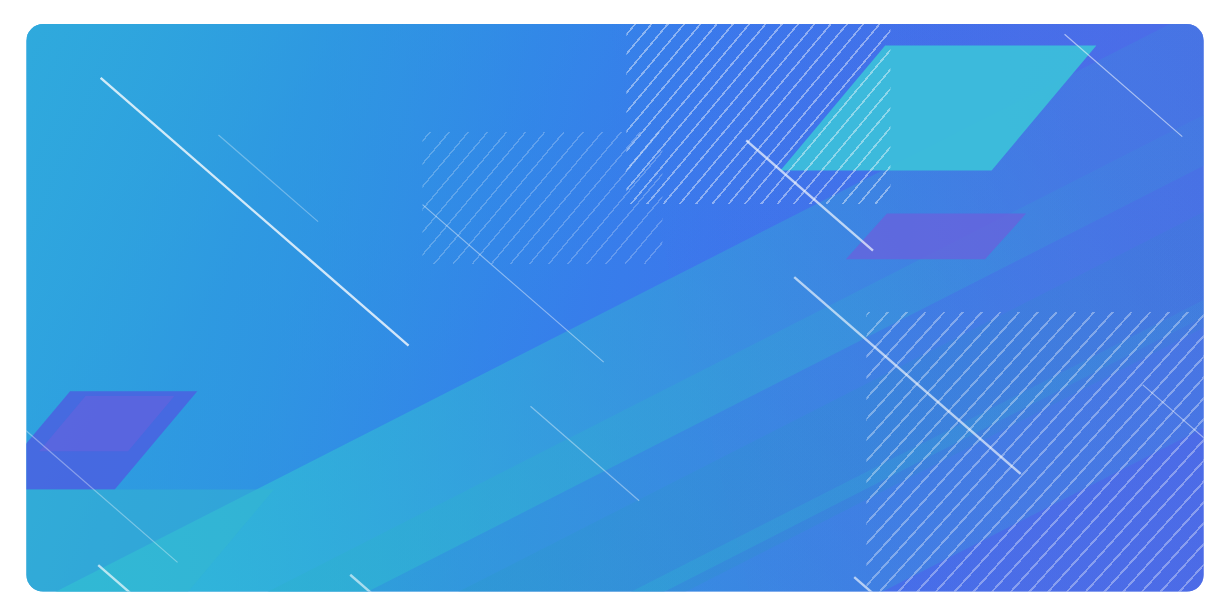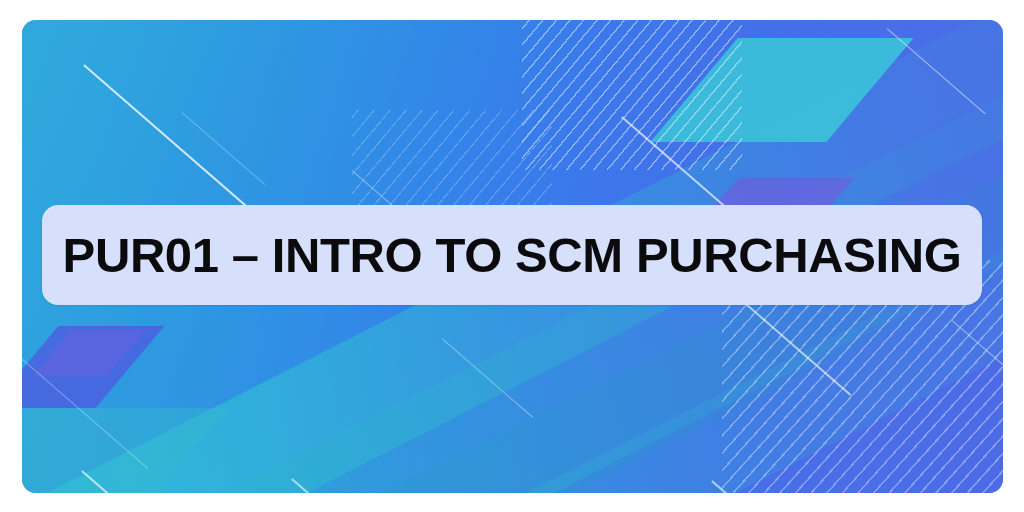--- a/index.html
+++ b/index.html
@@ -288,18 +288,15 @@
     <div class="streak" style="left:640px; top:210px; width:250px; height:1.6px; transform:rotate(41deg); opacity:.8;"></div>
     <div class="streak" style="left:865px; top:8px; width:130px; height:1.4px; transform:rotate(41deg); opacity:.7;"></div>
     <div class="streak" style="left:60px; top:450px; width:330px; height:1.6px; transform:rotate(41deg); opacity:.85;"></div>
     <div class="streak" style="left:270px; top:458px; width:330px; height:1.5px; transform:rotate(41deg); opacity:.75;"></div>
     <div class="streak" style="left:690px; top:460px; width:200px; height:1.5px; transform:rotate(41deg); opacity:.8;"></div>
     <div class="streak" style="left:930px; top:300px; width:110px; height:1.4px; transform:rotate(41deg); opacity:.6;"></div>
     <div class="streak" style="left:-10px; top:330px; width:180px; height:1.3px; transform:rotate(41deg); opacity:.45;"></div>
     <div class="streak" style="left:420px; top:318px; width:120px; height:1.2px; transform:rotate(41deg); opacity:.5;"></div>
     <div class="streak" style="left:160px; top:92px; width:110px; height:1.2px; transform:rotate(41deg); opacity:.4;"></div>
 
-    <div class="title-pill">
-      <span class="title-text">PUR01 – INTRO TO SCM PURCHASING</span>
-    </div>
 
   </div>
 </div>
 
 </body></html>

